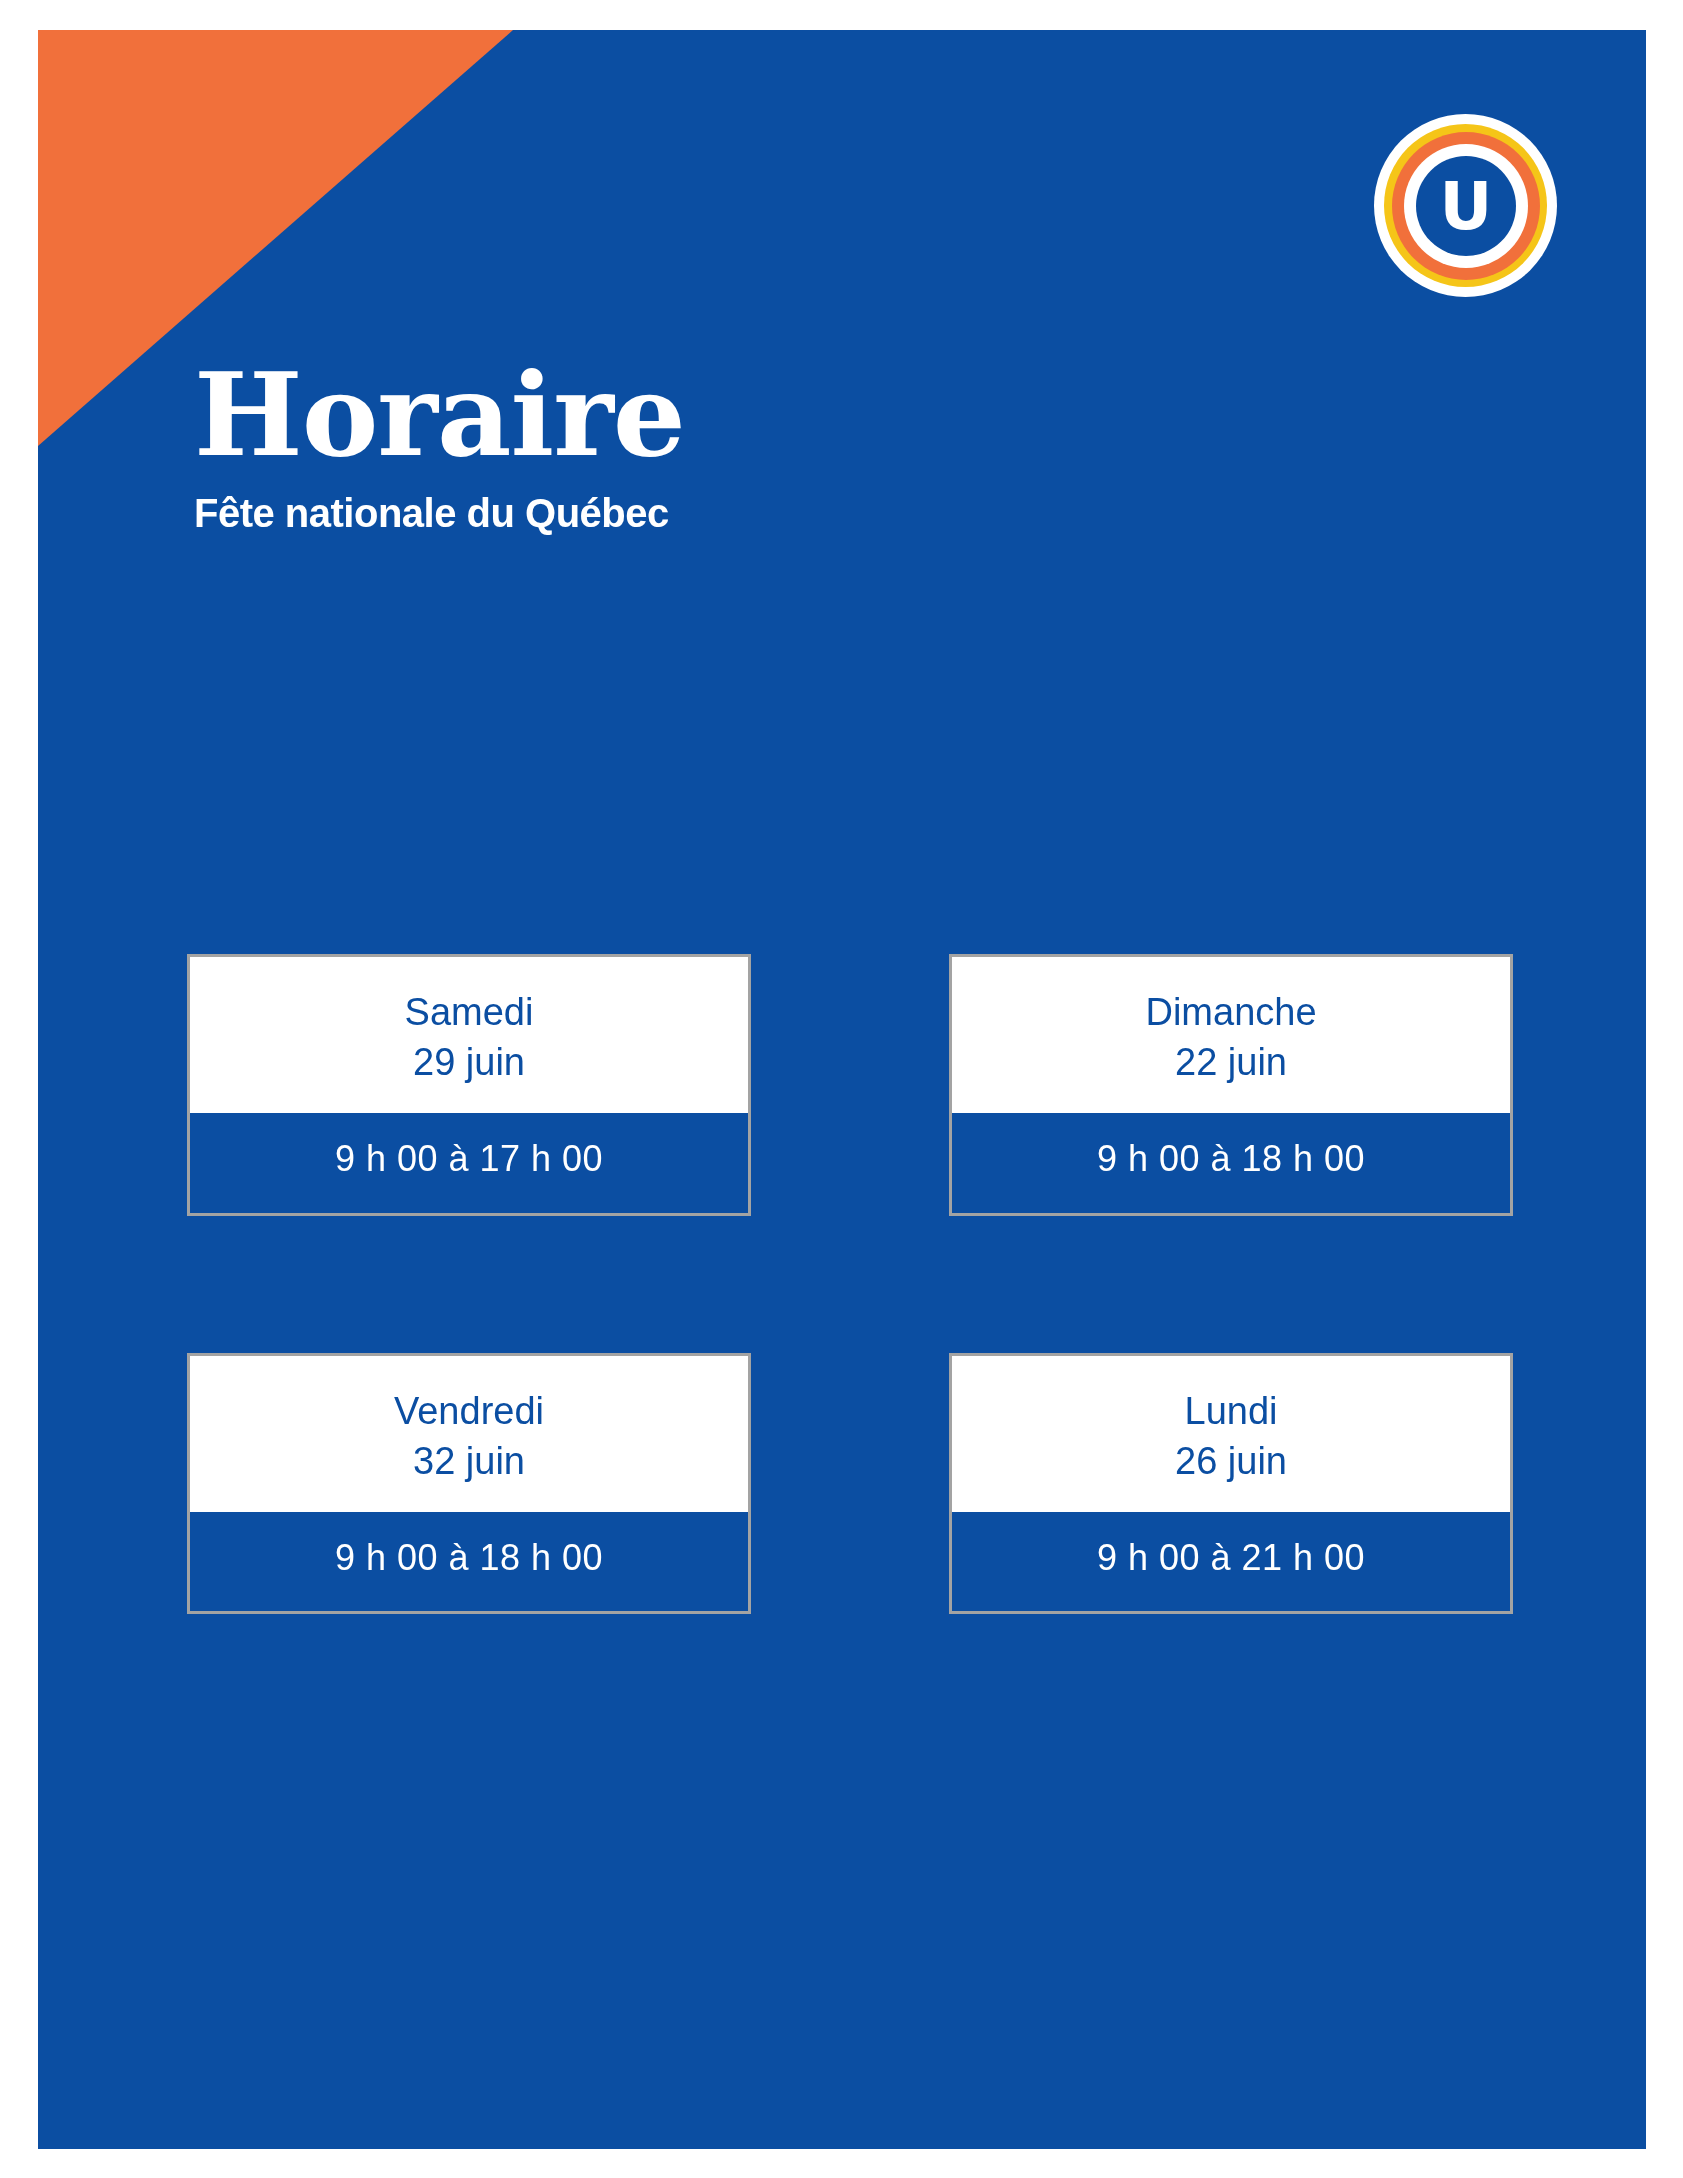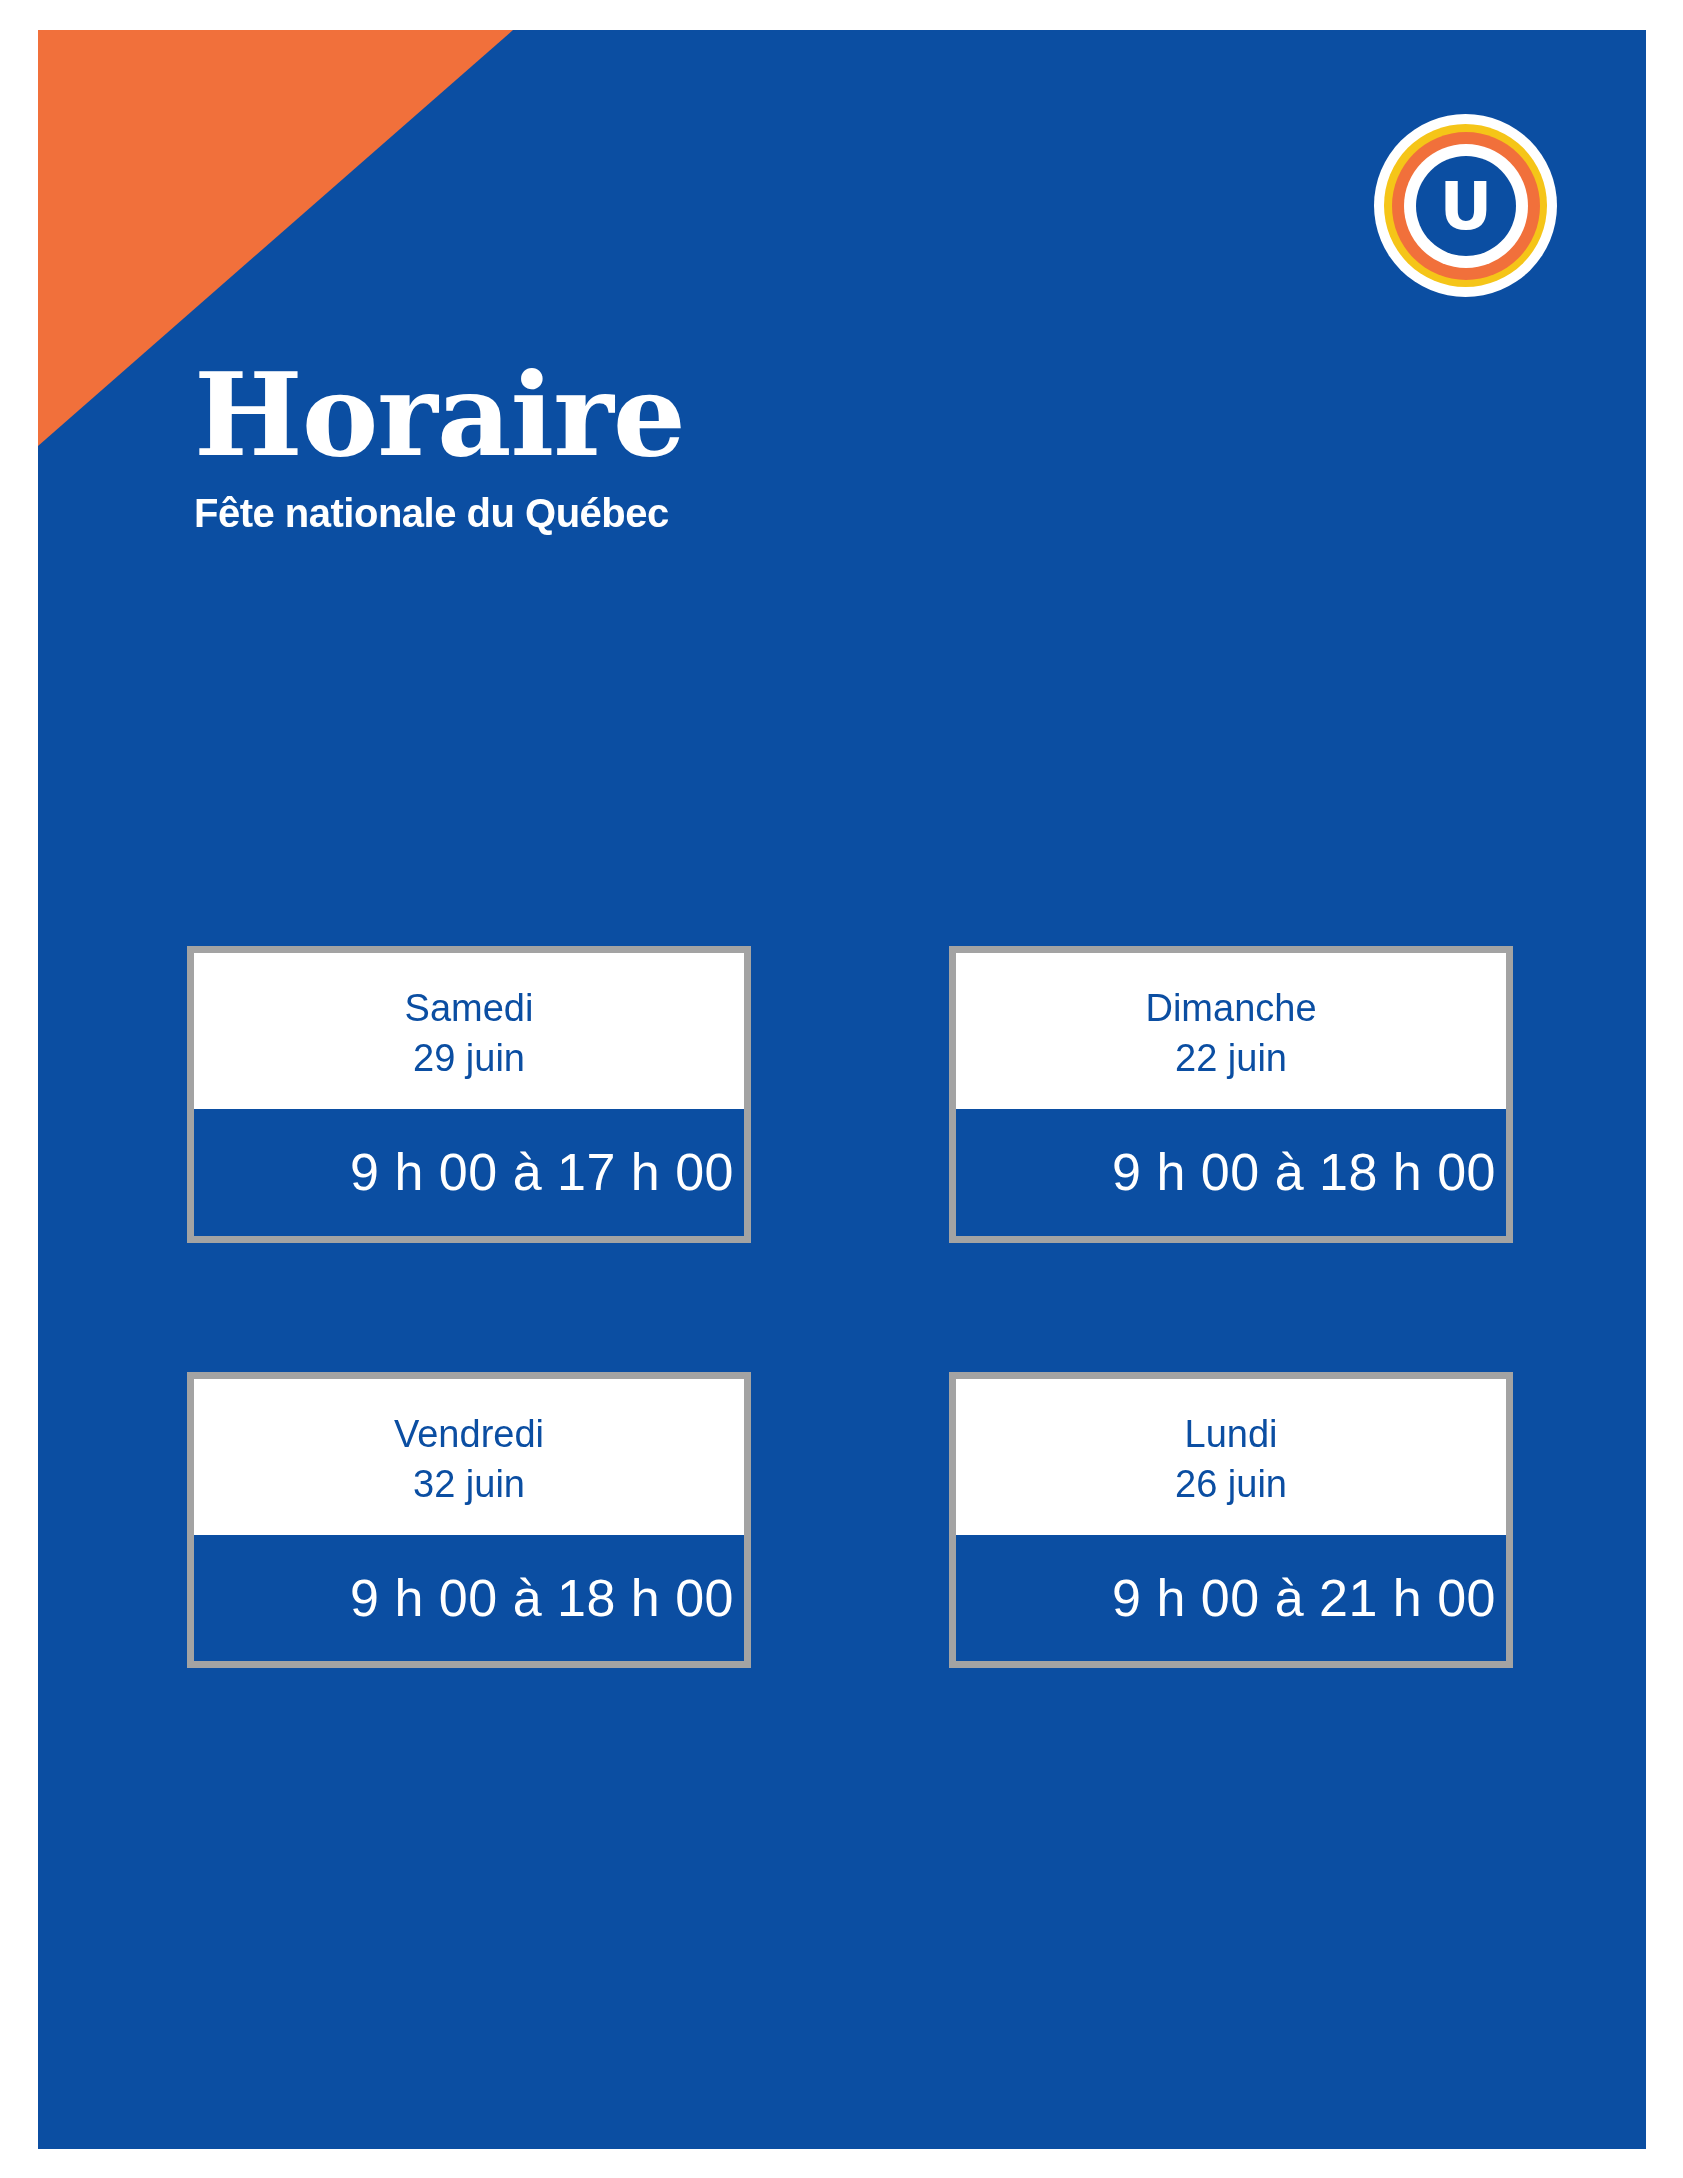--- a/index.html
+++ b/index.html
@@ -127,41 +127,42 @@
     position: absolute;
     left: 149px;
     top: 916px;
     width: 1327px;
     display: grid;
     grid-template-columns: 564px 564px;
     grid-column-gap: 198px;
     grid-row-gap: 129px;
   }
   .card {
-    border: 7px solid #a3a3a3;
+    border: 3px solid #a3a3a3;
     background: #ffffff;
     box-sizing: border-box;
+    margin-top: 8px;
   }
   .card-head {
     background: #ffffff;
     color: #0B4EA2;
     text-align: center;
     padding: 30px 10px 26px 10px;
     font-size: 38px;
     line-height: 1.32;
     font-family: "Liberation Sans", sans-serif;
   }
   .card-head .day { display: block; }
   .card-head .date { display: block; }
   .card-hours {
     background: #0B4EA2;
     color: #ffffff;
-    text-align: right;
-    padding: 32px 10px 32px 10px;
-    font-size: 52px;
+    text-align: center;
+    padding: 24px 10px 32px 10px;
+    font-size: 36px;
     line-height: 1.2;
     font-family: "Liberation Sans", sans-serif;
     letter-spacing: 0.5px;
   }
 </style>
 </head>
 <body>
 
 <div class="poster">
 

